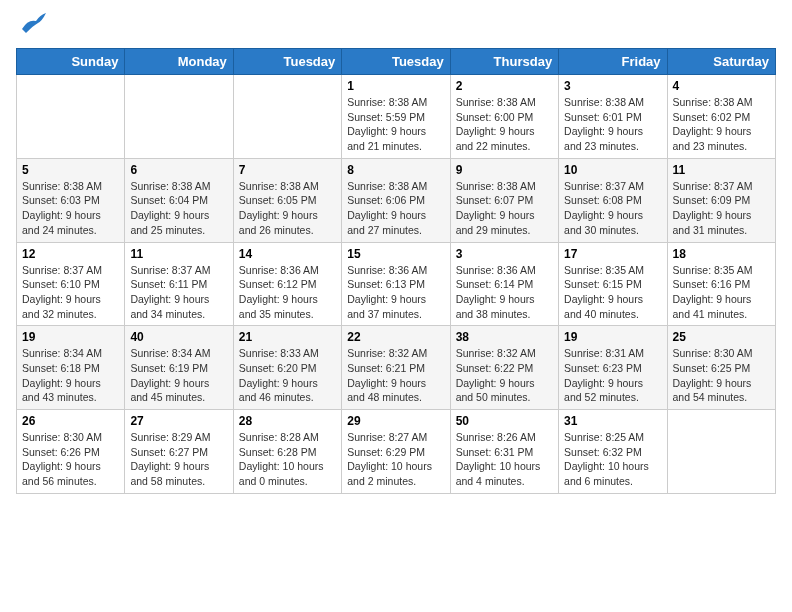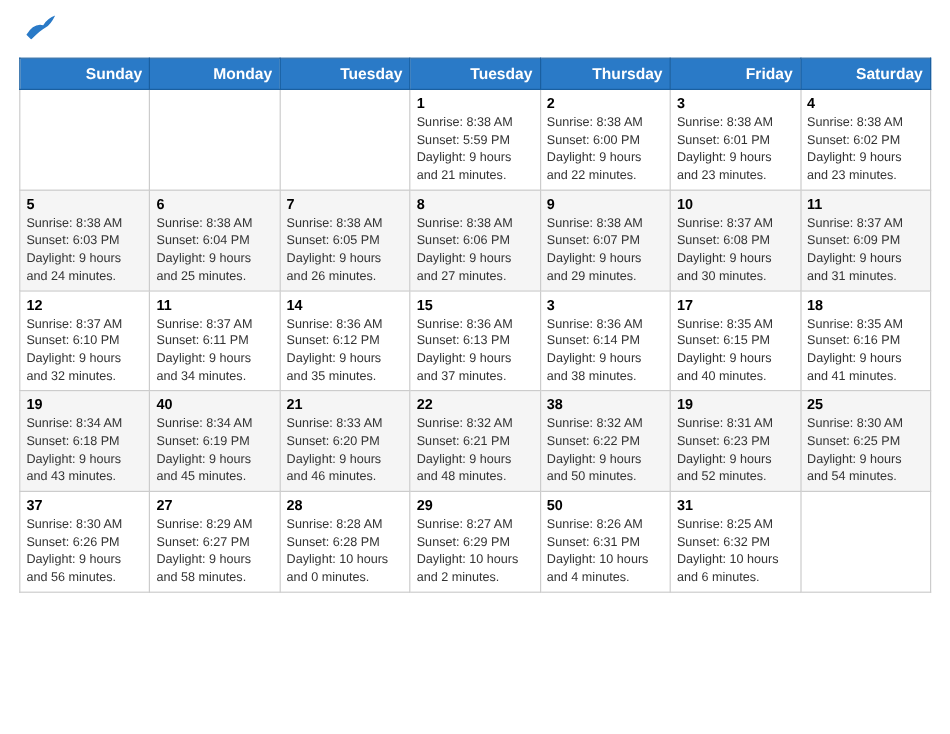--- a/index.html
+++ b/index.html
@@ -223,21 +223,21 @@
           <div class="day-num">19</div>
           <div class="day-info">Sunrise: 8:31 AM<br>Sunset: 6:23 PM<br>Daylight: 9 hours<br>and 52 minutes.</div>
         </td>
         <td>
           <div class="day-num">25</div>
           <div class="day-info">Sunrise: 8:30 AM<br>Sunset: 6:25 PM<br>Daylight: 9 hours<br>and 54 minutes.</div>
         </td>
       </tr>
       <tr>
         <td>
-          <div class="day-num">37</div>
+          <div class="day-num">26</div>
           <div class="day-info">Sunrise: 8:30 AM<br>Sunset: 6:26 PM<br>Daylight: 9 hours<br>and 56 minutes.</div>
         </td>
         <td>
           <div class="day-num">27</div>
           <div class="day-info">Sunrise: 8:29 AM<br>Sunset: 6:27 PM<br>Daylight: 9 hours<br>and 58 minutes.</div>
         </td>
         <td>
           <div class="day-num">28</div>
           <div class="day-info">Sunrise: 8:28 AM<br>Sunset: 6:28 PM<br>Daylight: 10 hours<br>and 0 minutes.</div>
         </td>

